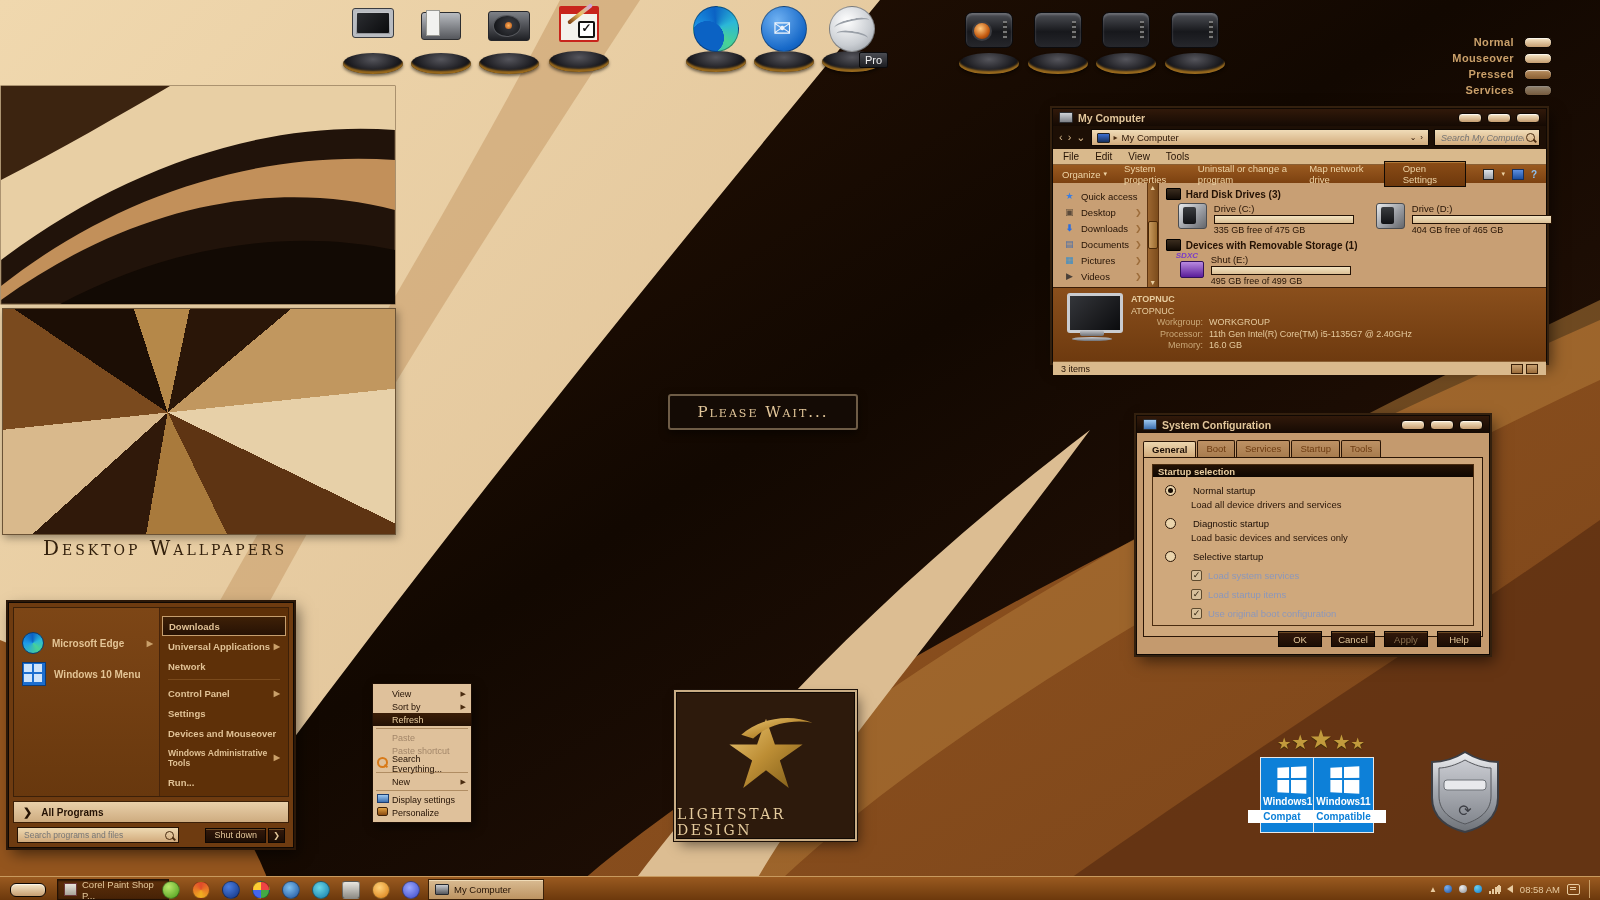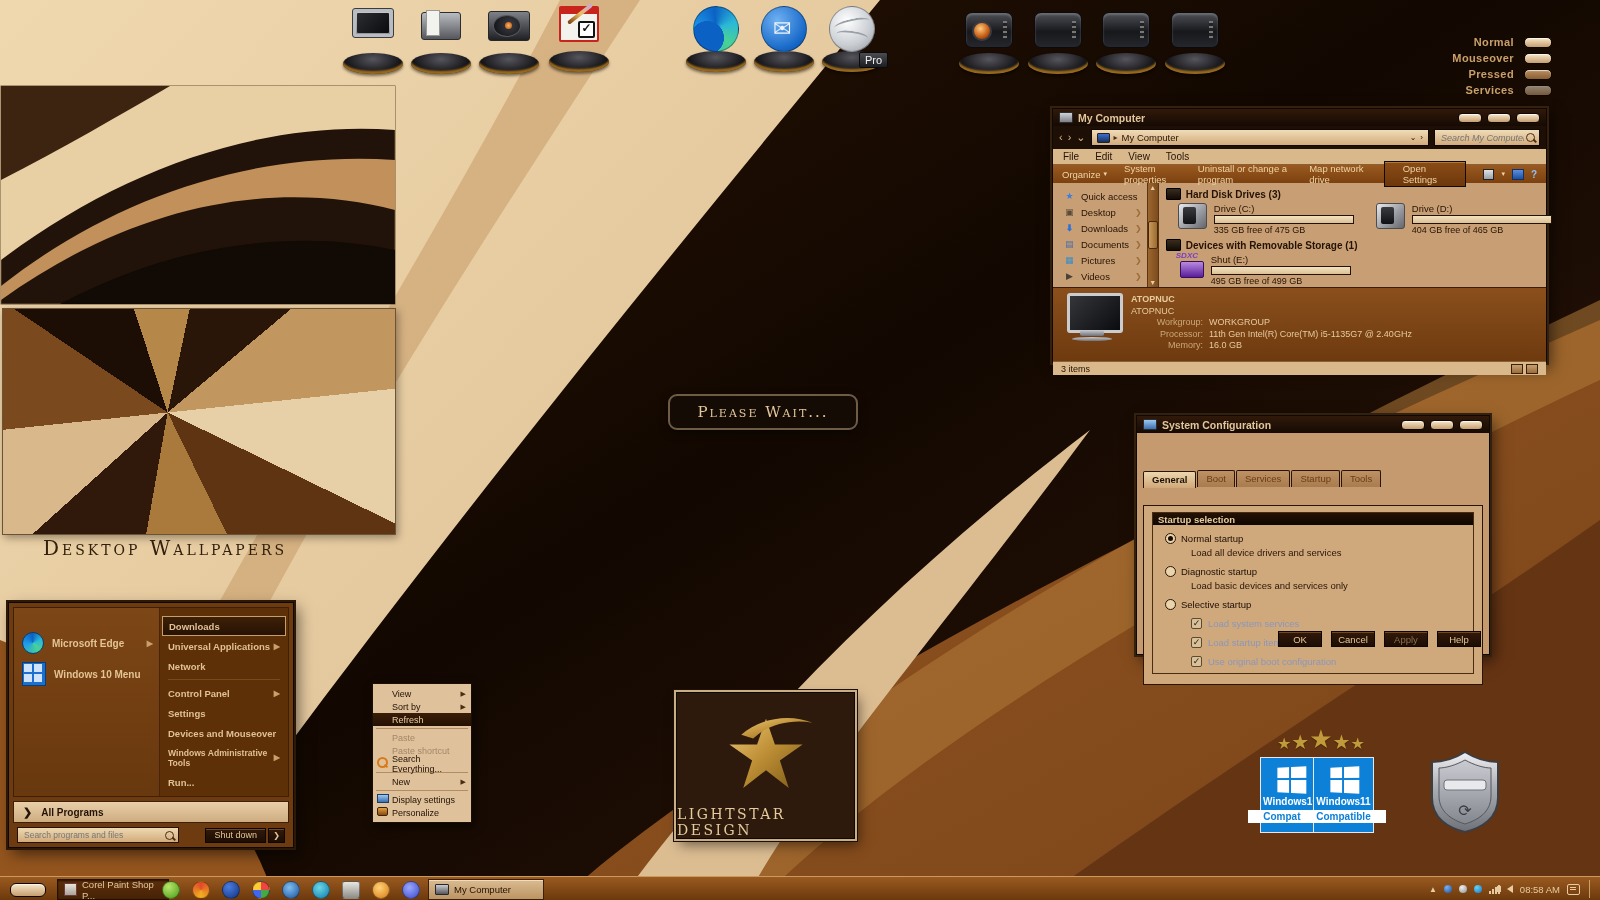--- a/index.html
+++ b/index.html
@@ -126,34 +126,34 @@
   .pcfoot{position:absolute;left:9px;top:44px;width:40px;height:4px;background:linear-gradient(#caccd0,#6f7176);border-radius:50%;}
   .detcol{display:flex;flex-direction:column;gap:1.5px;padding-top:1px;}
   .detrow{display:flex;}
   .detrow .dl{width:72px;text-align:right;margin-right:6px;color:#caa878;}
   .estatus{height:13px;background:#d9b98c;display:flex;align-items:center;font-size:9px;color:#241204;padding:0 8px;border-top:1px solid #8a5f33;}
   .estatus .sbr{margin-left:auto;display:flex;gap:3px;}
   .sbtn{width:10px;height:8px;background:linear-gradient(#c8a070,#9a6c3a);border:1px solid #3a2008;}
 
   
   #pleasewait{left:668px;top:394px;width:186px;height:32px;background:#140b05;border:2px solid #6e5c46;
-      border-radius:9px;display:flex;align-items:center;justify-content:center;box-shadow:0 3px 8px rgba(0,0,0,.5);}
+      border-radius:3px;display:flex;align-items:center;justify-content:center;box-shadow:0 3px 8px rgba(0,0,0,.5);}
   #pleasewait span{font-family:"DejaVu Serif",serif;font-variant:small-caps;letter-spacing:2px;
       font-size:15px;color:#e3c79a;}
 
   
-  .mtabs{display:flex;padding:7px 6px 18px 6px;gap:1px;margin-top:30px;}
+  .mtabs{display:flex;padding:7px 6px 0 6px;gap:1px;}
   .mtab{font-size:9.5px;padding:2px 8px 3px;border:1px solid #2a1505;border-bottom:0;color:#6e3c12;
       background:linear-gradient(#bd9164,#a87c4e);border-radius:2px 2px 0 0;}
   .mtab.act{background:linear-gradient(#ecd6ae,#d6b astronomers);background:linear-gradient(#ecd6ae,#d0a878);color:#1c0e05;font-weight:bold;position:relative;top:1px;}
   .mpanel{margin:0 6px;border:1px solid #2a1505;background:#cfa87c;height:178px;position:relative;}
   .groupbox{position:absolute;left:8px;top:6px;right:8px;bottom:10px;border:1px solid #4a2c10;}
   .grouphdr{height:12px;background:linear-gradient(#241204,#0f0702);color:#e8cda0;font-size:9.5px;
       font-weight:bold;display:flex;align-items:center;padding:0 5px;}
-  .radiorow{display:flex;align-items:flex-end;gap:5px;margin:8px 0 0 12px;font-size:9.5px;color:#1c0e05;}
+  .radiorow{display:flex;align-items:flex-end;gap:17px;margin:8px 0 0 12px;font-size:9.5px;color:#1c0e05;}
   .radio{width:9px;height:9px;border-radius:50%;border:1px solid #2a1505;background:#ead4ac;position:relative;flex:none;}
   .radio.sel::after{content:"";position:absolute;left:2px;top:2px;width:5px;height:5px;border-radius:50%;background:#170c04;}
   .raddesc{margin:3px 0 0 38px;font-size:9.5px;color:#2a1608;}
   .chkrow{display:flex;align-items:center;gap:6px;margin:8px 0 0 38px;font-size:9.5px;color:#8b97bb;}
   .chk{width:9px;height:9px;border:1px solid #5e4a2e;background:#d8c09a;color:#2a1c08;font-size:9px;line-height:8px;text-align:center;flex:none;border-radius:2px;}
   .mbuttons{position:absolute;right:8px;bottom:7px;display:flex;gap:9px;}
   .btn{min-width:42px;height:14px;background:linear-gradient(#33190a,#1c0d04);border:1px solid #0d0602;
       color:#e3c79a;font-size:9.5px;display:flex;align-items:center;justify-content:center;box-shadow:inset 0 1px 0 #6e4a24;}
   .btn.dis{color:#8a7050;}
 

